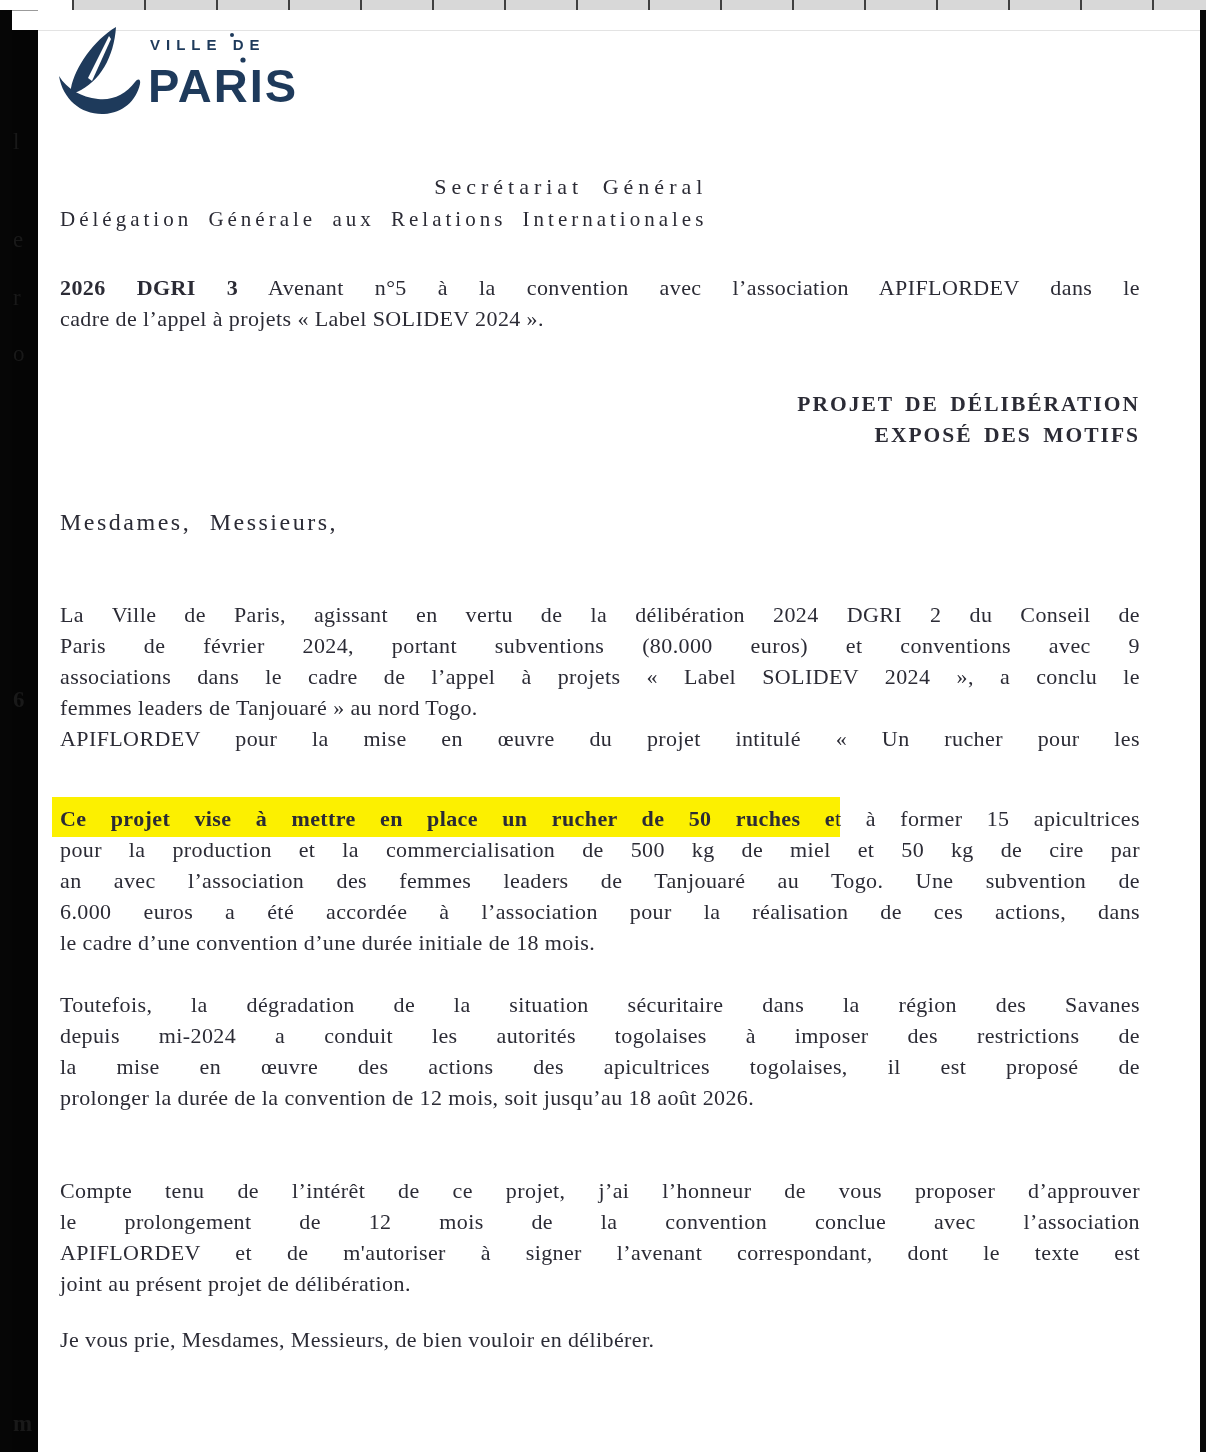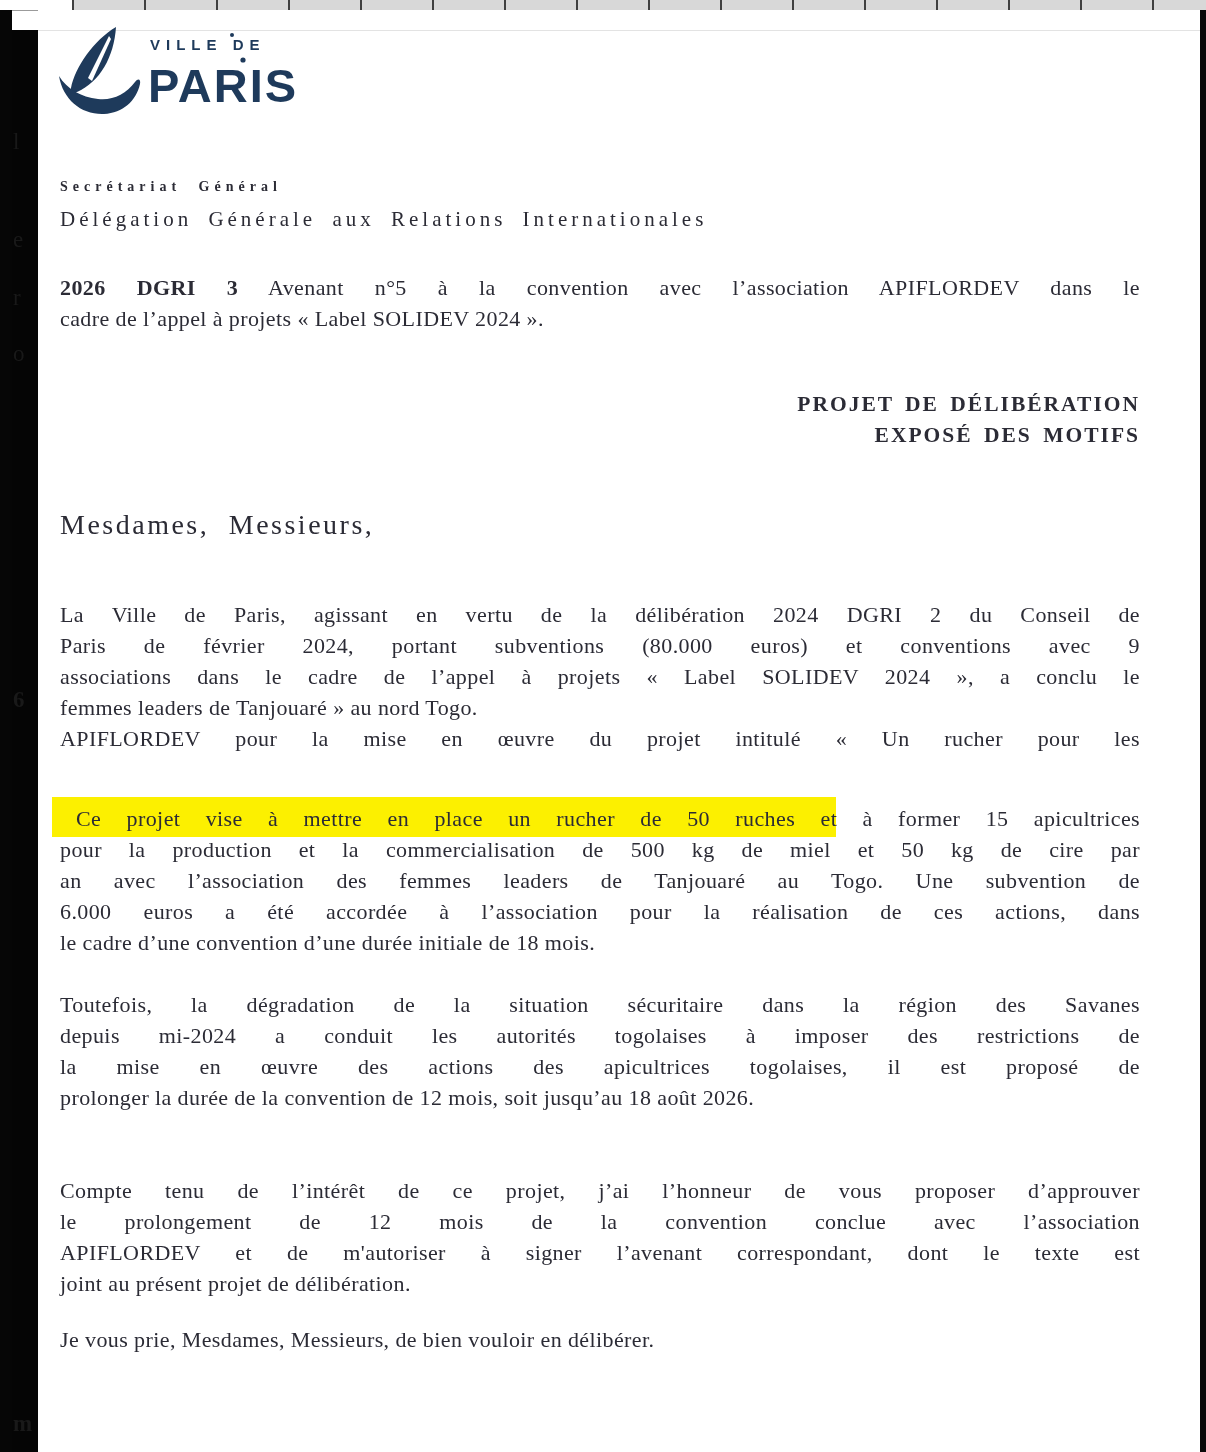--- a/index.html
+++ b/index.html
@@ -20,41 +20,41 @@
   .f1{top:100px}.f2{top:198px}.f3{top:256px}.f4{top:312px}.f5{top:658px;font-weight:bold}.f6{top:1382px;font-weight:bold}
 
   
   .page{position:absolute;left:38px;top:10px;width:1162px;height:1442px;background:#ffffff;
         color:var(--ink,#2b2b35);}
   .page-top-edge{position:absolute;left:0;top:20px;width:100%;height:1px;background:#e3e3e3;}
 
   .logo{position:absolute;left:16px;top:16px;}
 
   .header-block{position:absolute;left:22px;top:161px;}
-  .h1{font-weight:bold;font-size:14px;letter-spacing:5px;word-spacing:9px;line-height:32px;}
+  .h1{font-weight:normal;font-size:22px;letter-spacing:5px;word-spacing:9px;line-height:32px;text-align:right;}
   .h2{font-size:21px;letter-spacing:4px;word-spacing:7px;line-height:32px;}
 
   .block{position:absolute;left:22px;width:1080px;font-size:22px;line-height:31px;letter-spacing:0.4px;}
   .b-reference{top:262px;}
   .b-para-1{top:589px;}
   .b-para-2{top:793px;}
   .b-para-3{top:979px;}
   .b-para-4{top:1165px;}
   .b-closing{top:1314px;}
 
   .title-block{position:absolute;left:22px;top:379px;width:1080px;text-align:right;
                font-weight:bold;font-size:21.5px;line-height:31px;letter-spacing:2px;word-spacing:4px;}
-  .salutation{position:absolute;left:22px;top:499px;font-size:28px;letter-spacing:2.5px;word-spacing:10px;}
+  .salutation{position:absolute;left:22px;top:499px;font-size:24px;letter-spacing:2.5px;word-spacing:10px;}
   .signature{position:absolute;left:22px;top:1389px;width:1080px;text-align:right;
              font-size:22px;letter-spacing:2px;word-spacing:5px;}
 
   .line{text-align:justify;text-align-last:justify;}
   .line.last{text-align-last:left;}
   .bold{font-weight:bold;}
-  .hl{background:var(--hl,#fcf000);padding:9px 5px 6px 24px;margin:8px -5px 0 -8px;}
+  .hl{background:var(--hl,#fcf000);padding:9px 5px 6px 8px;margin:8px -5px 0 -8px;font-weight:bold;}
 </style>
 </head>
 <body>
 
 <div class="canvas">
 
   <div class="grid-strip">
     <div class="grid-cells"></div>
   </div>
 

